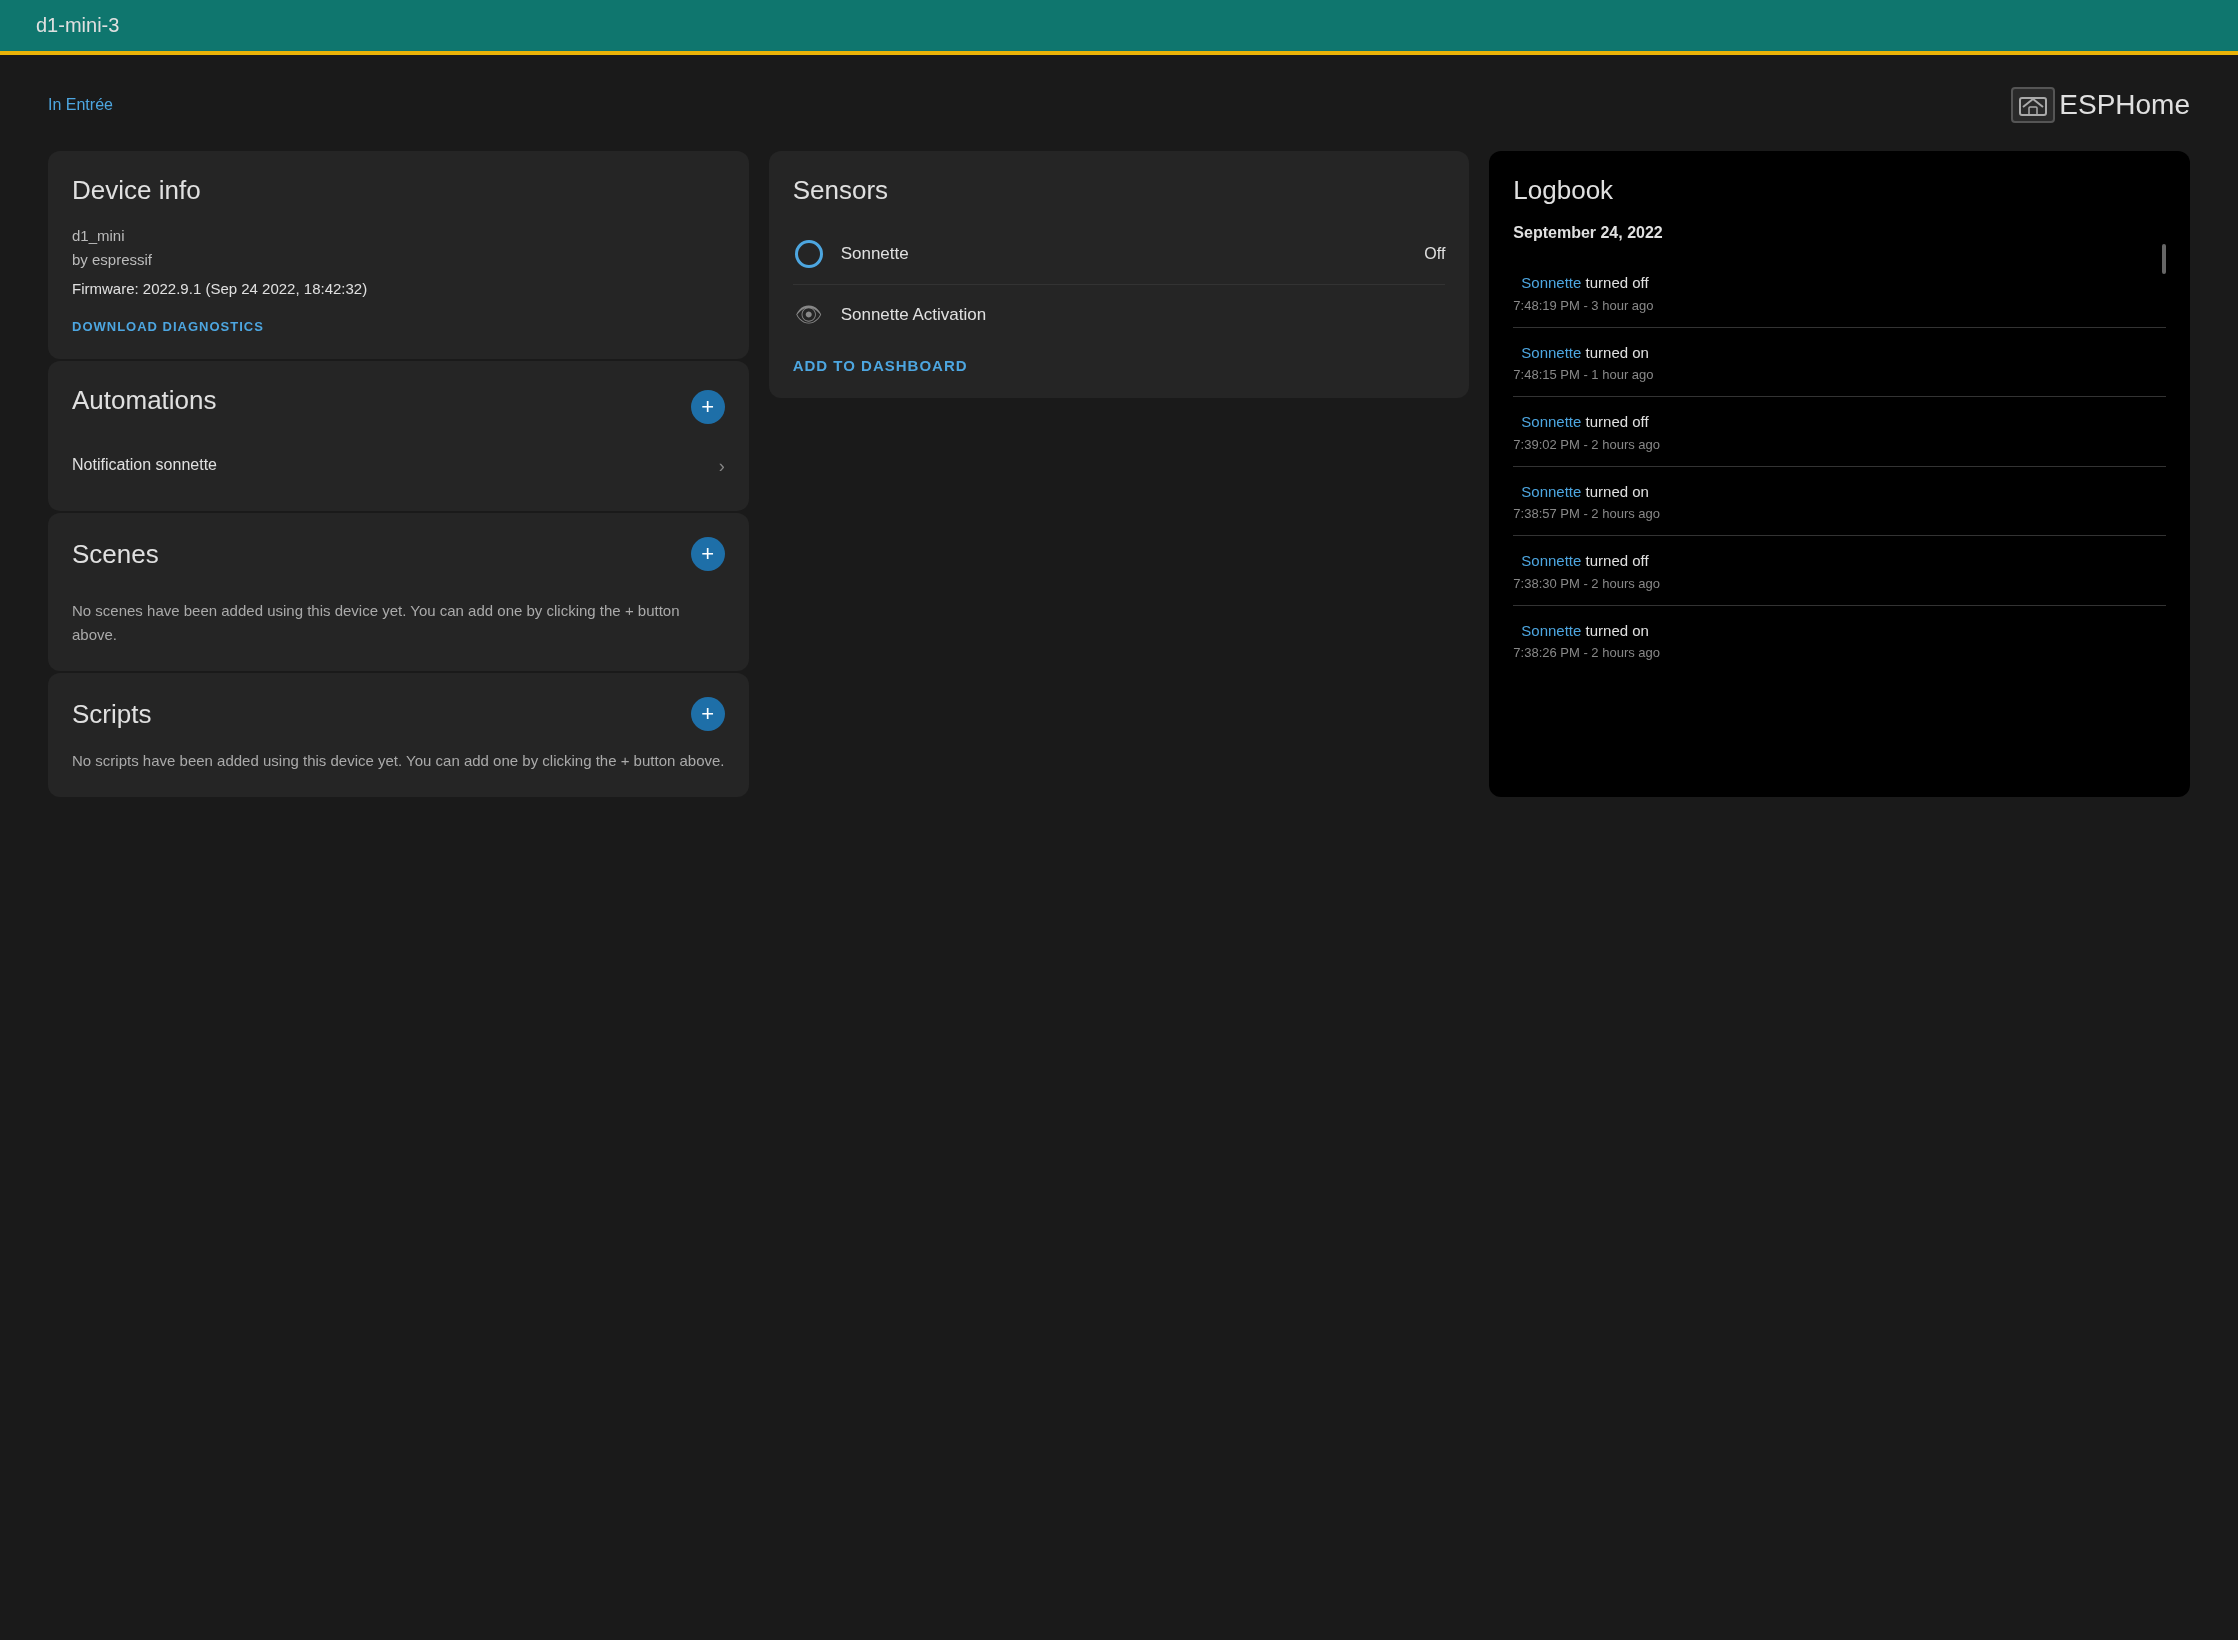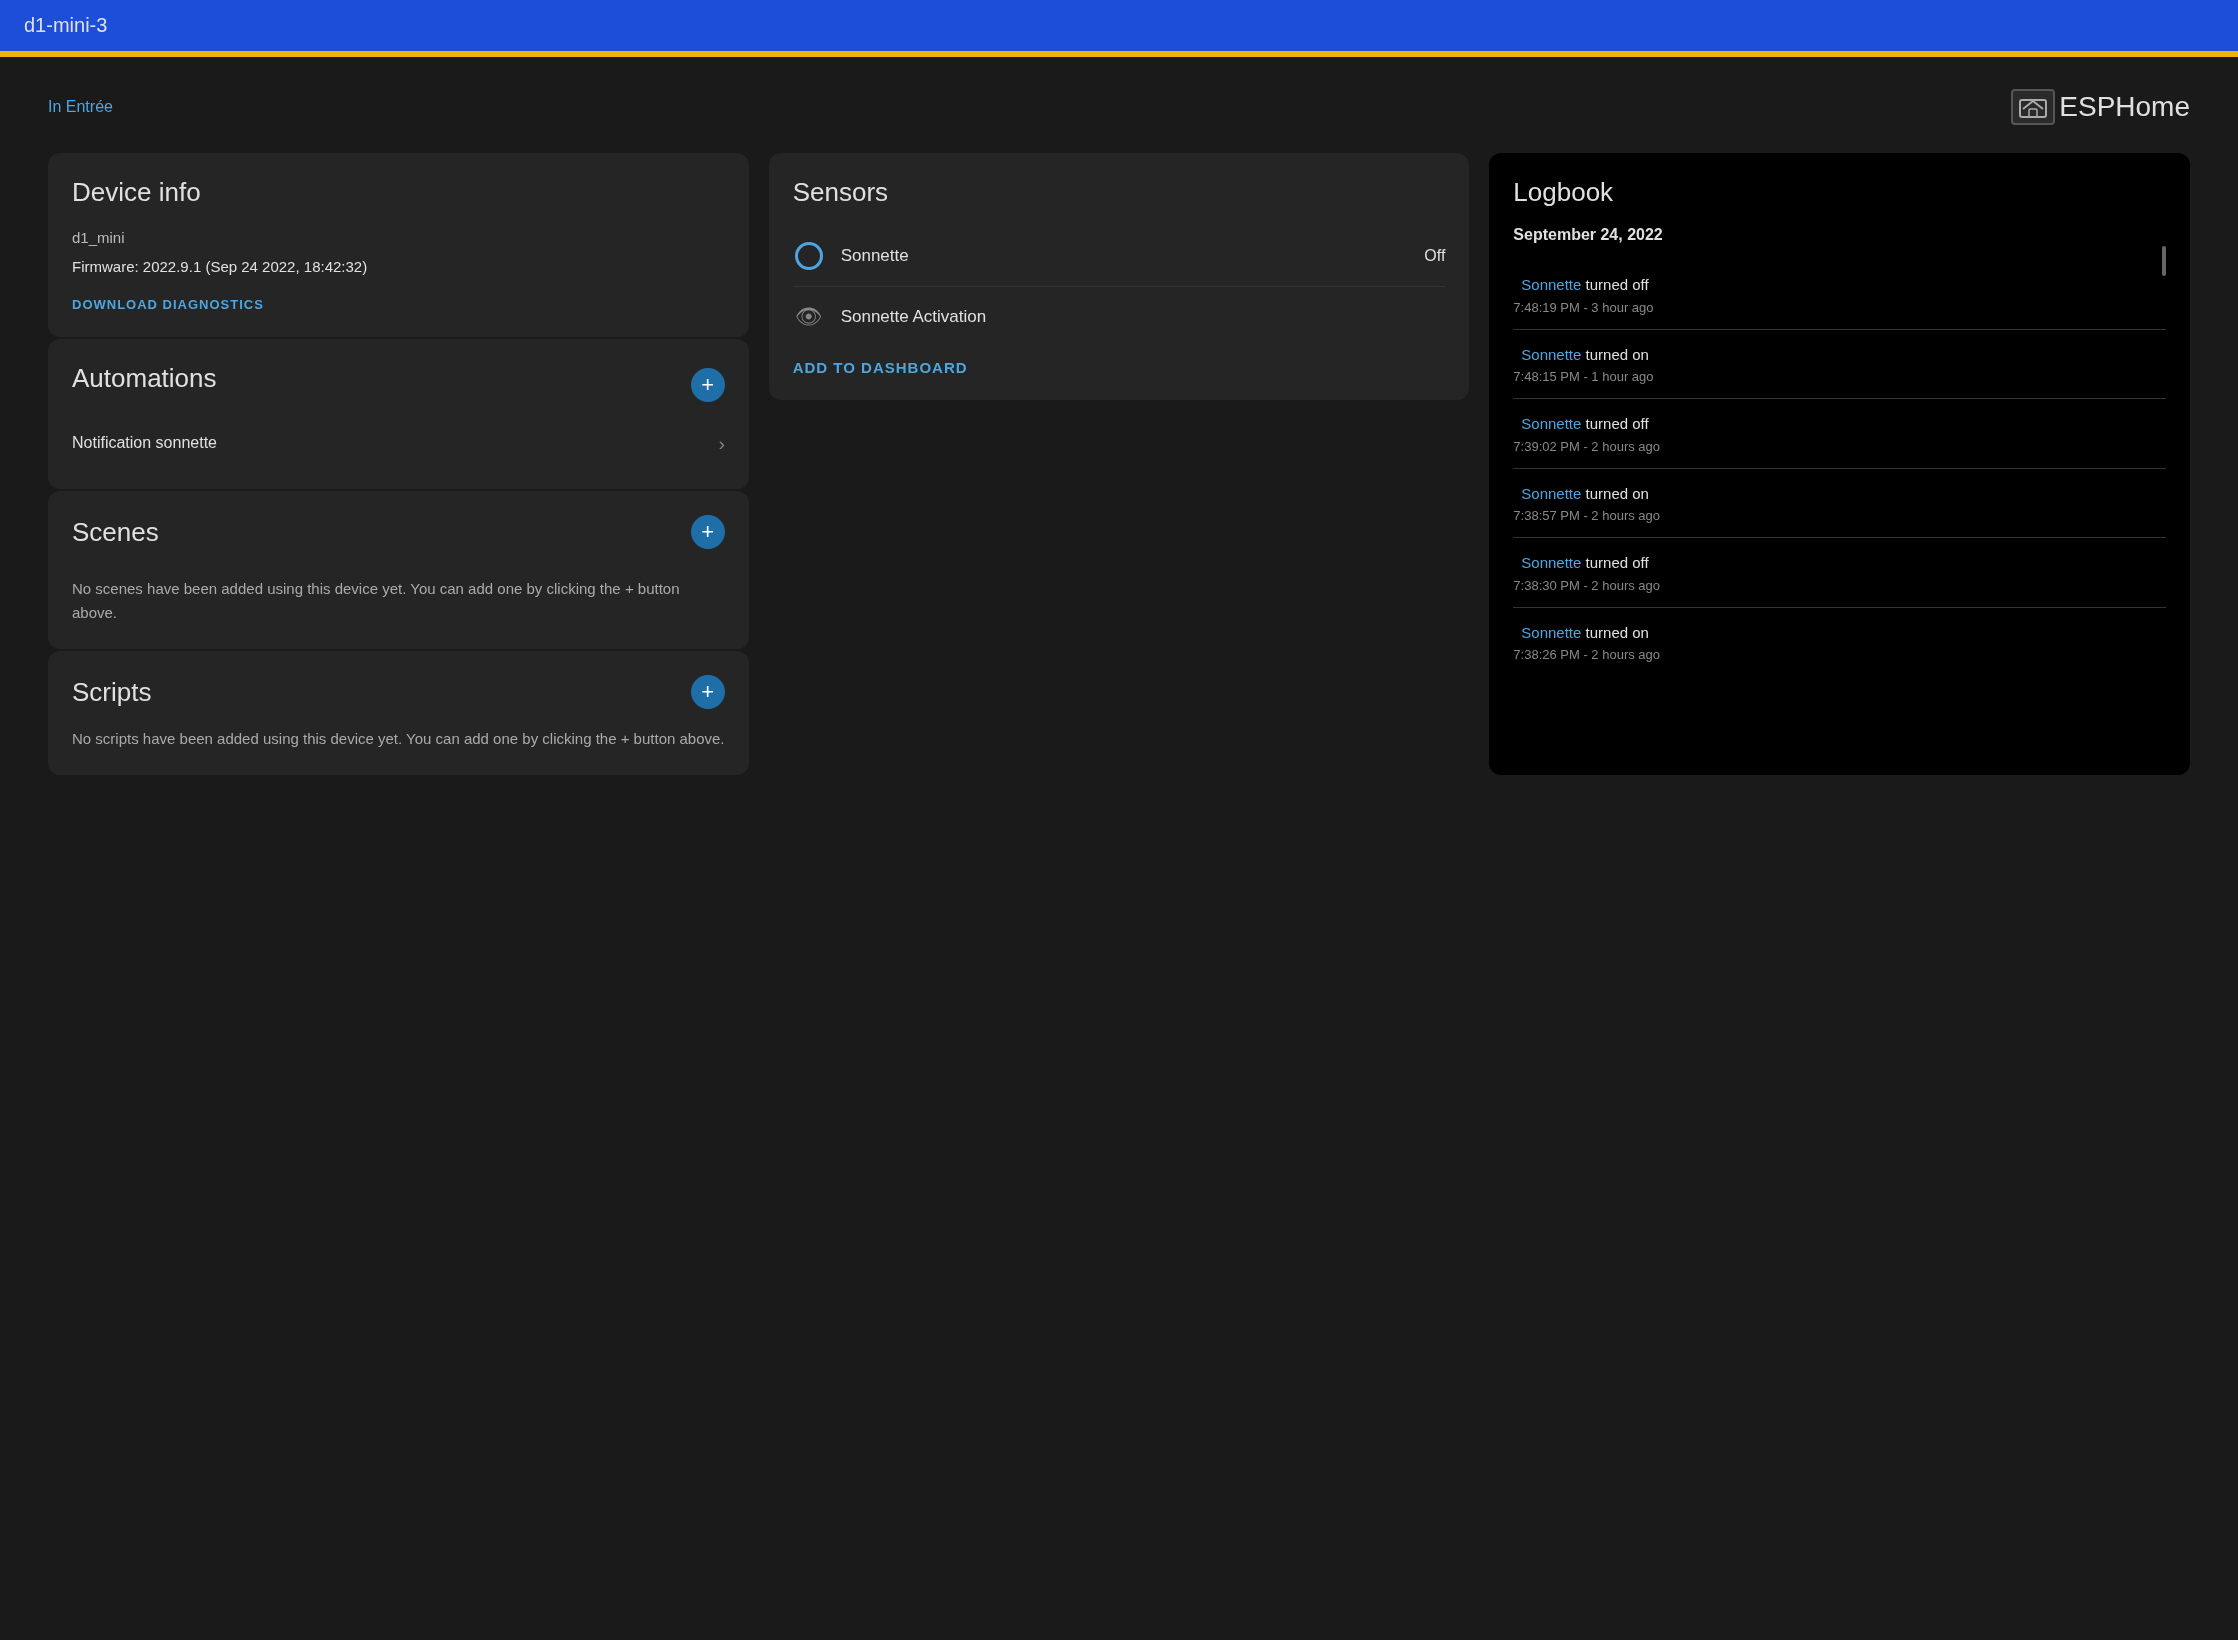--- a/index.html
+++ b/index.html
@@ -3,23 +3,23 @@
   <meta charset="utf-8">
   <style>
     * { box-sizing: border-box; margin: 0; padding: 0; }
     body {
       background: #1a1a1a;
       color: #e0e0e0;
       font-family: 'Segoe UI', Arial, sans-serif;
       min-height: 100vh;
     }
     .topbar {
-      background: #1d4ed8;
-      padding: 14px 24px;
-      border-bottom: 6px solid #eab308;
+      background: #0f766e;
+      padding: 14px 36px;
+      border-bottom: 4px solid #eab308;
       display: flex;
       align-items: center;
     }
     .topbar-title {
       color: #e0e0e0;
       font-size: 20px;
       font-weight: 400;
     }
     .main-content {
       padding: 32px 48px;
@@ -253,20 +253,21 @@
     </div>
   </div>
 
   <div class="cards-grid">
 
     <div class="left-col">
 
       <div class="card">
         <div class="card-title">Device info</div>
         <div class="device-info-row">d1_mini</div>
+        <div class="device-info-row">by espressif</div>
         <div class="firmware-row">Firmware: 2022.9.1 (Sep 24 2022, 18:42:32)</div>
         <button class="download-btn">DOWNLOAD DIAGNOSTICS</button>
       </div>
 
       <div class="card">
         <div class="card-header-row">
           <div class="card-title" style="margin-bottom:12px">Automations</div>
           <button class="add-btn">+</button>
         </div>
         <div class="automation-item">

